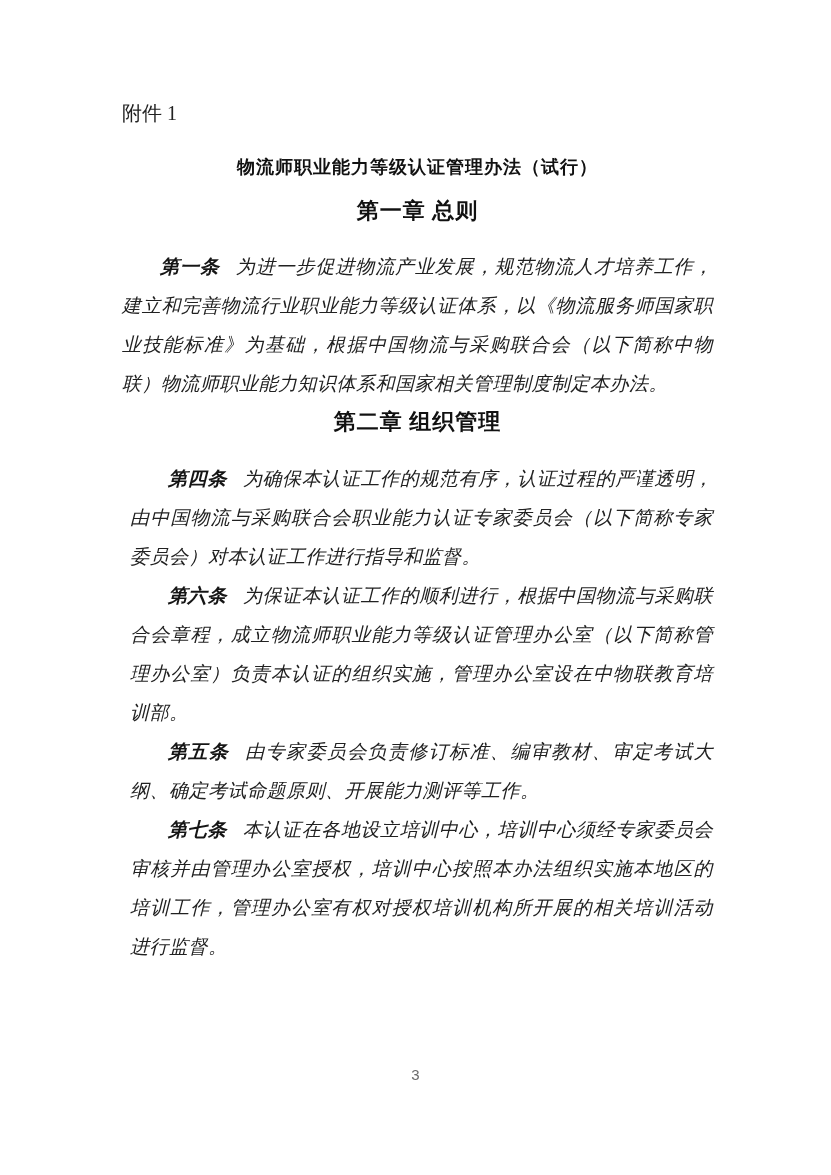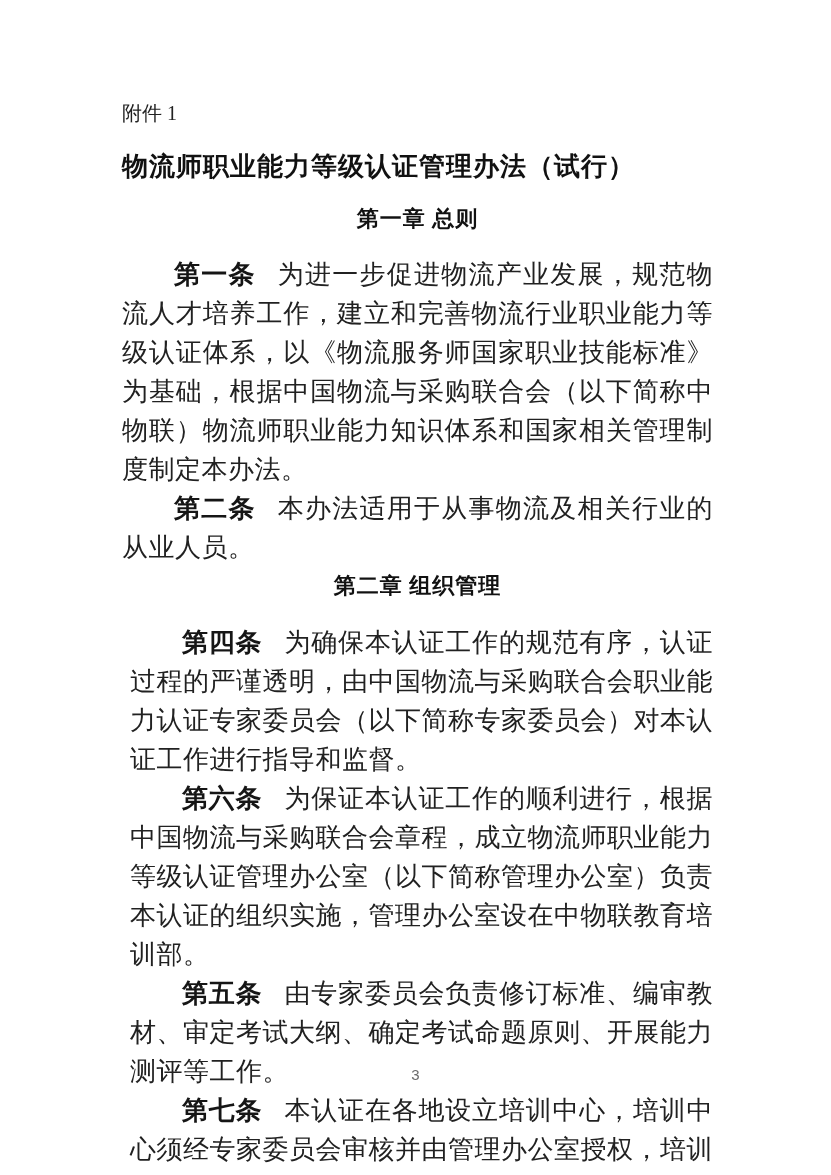--- a/index.html
+++ b/index.html
@@ -22,56 +22,58 @@
     background: #ffffff;
     position: relative;
   }
   .attachment-label {
     font-size: 20px;
     line-height: 26px;
     color: #222222;
   }
   .doc-title {
     margin-top: 24px;
-    font-size: 26px;
+    font-size: 18px;
     line-height: 34px;
     font-weight: bold;
+    text-align: center;
     color: #111111;
     letter-spacing: 1px;
   }
   .chapter-heading {
     font-size: 22px;
     line-height: 30px;
     font-weight: bold;
     text-align: center;
     color: #111111;
     letter-spacing: 1px;
   }
   .chapter-heading.first {
-    margin-top: 20px;
+    margin-top: 12px;
     text-align: center;
   }
   .chapter-heading.second {
     margin-top: 4px;
   }
   .articles {
     margin-top: 21px;
   }
   .articles.second {
     margin-top: 22px;
     margin-left: 8px;
   }
   .para {
     margin: 0;
-    font-size: 26px;
+    font-size: 19px;
     line-height: 39px;
     text-align: justify;
     text-indent: 2em;
     letter-spacing: 0.5px;
     color: #212121;
+    font-style: italic;
   }
   .article-label {
     font-weight: bold;
     margin-right: 0.85em;
     color: #151515;
   }
   .page-number {
     position: absolute;
     left: 0;
     top: 1066px;
@@ -89,21 +91,20 @@
 <div class="page">
 
   <div class="attachment-label">附件 1</div>
 
   <div class="doc-title">物流师职业能力等级认证管理办法（试行）</div>
 
   <div class="chapter-heading first">第一章 总则</div>
 
   <div class="articles">
     <p class="para"><span class="article-label">第一条</span><span>为进一步促进物流产业发展，规范物流人才培养工作，建立和完善物流行业职业能力等级认证体系，以《物流服务师国家职业技能标准》为基础，根据中国物流与采购联合会（以下简称中物联）物流师职业能力知识体系和国家相关管理制度制定本办法。</span></p>
-    <p class="para"><span class="article-label">第二条</span><span>本办法适用于从事物流及相关行业的从业人员。</span></p>
   </div>
 
   <div class="chapter-heading second">第二章 组织管理</div>
 
   <div class="articles second">
     <p class="para"><span class="article-label">第四条</span><span>为确保本认证工作的规范有序，认证过程的严谨透明，由中国物流与采购联合会职业能力认证专家委员会（以下简称专家委员会）对本认证工作进行指导和监督。</span></p>
     <p class="para"><span class="article-label">第六条</span><span>为保证本认证工作的顺利进行，根据中国物流与采购联合会章程，成立物流师职业能力等级认证管理办公室（以下简称管理办公室）负责本认证的组织实施，管理办公室设在中物联教育培训部。</span></p>
     <p class="para"><span class="article-label">第五条</span><span>由专家委员会负责修订标准、编审教材、审定考试大纲、确定考试命题原则、开展能力测评等工作。</span></p>
     <p class="para"><span class="article-label">第七条</span><span>本认证在各地设立培训中心，培训中心须经专家委员会审核并由管理办公室授权，培训中心按照本办法组织实施本地区的培训工作，管理办公室有权对授权培训机构所开展的相关培训活动进行监督。</span></p>
   </div>

